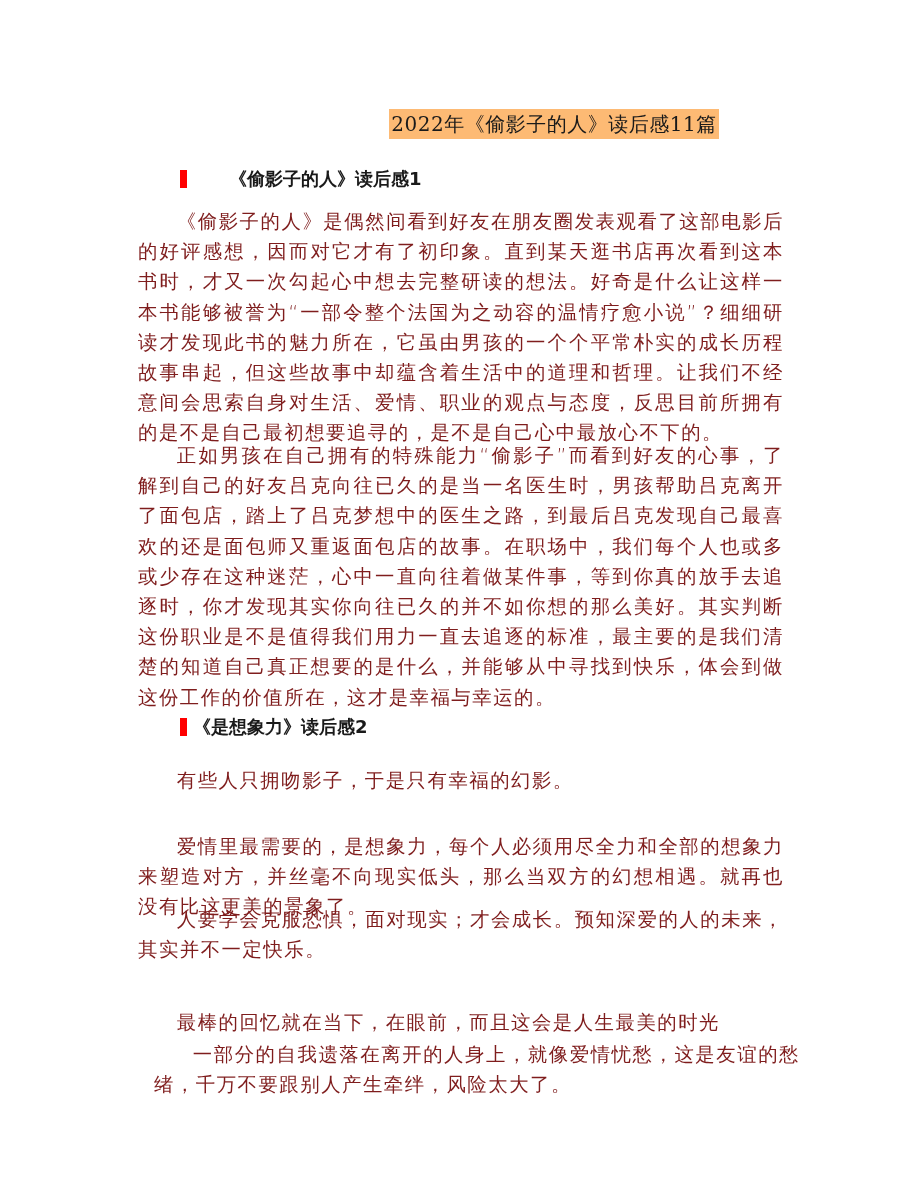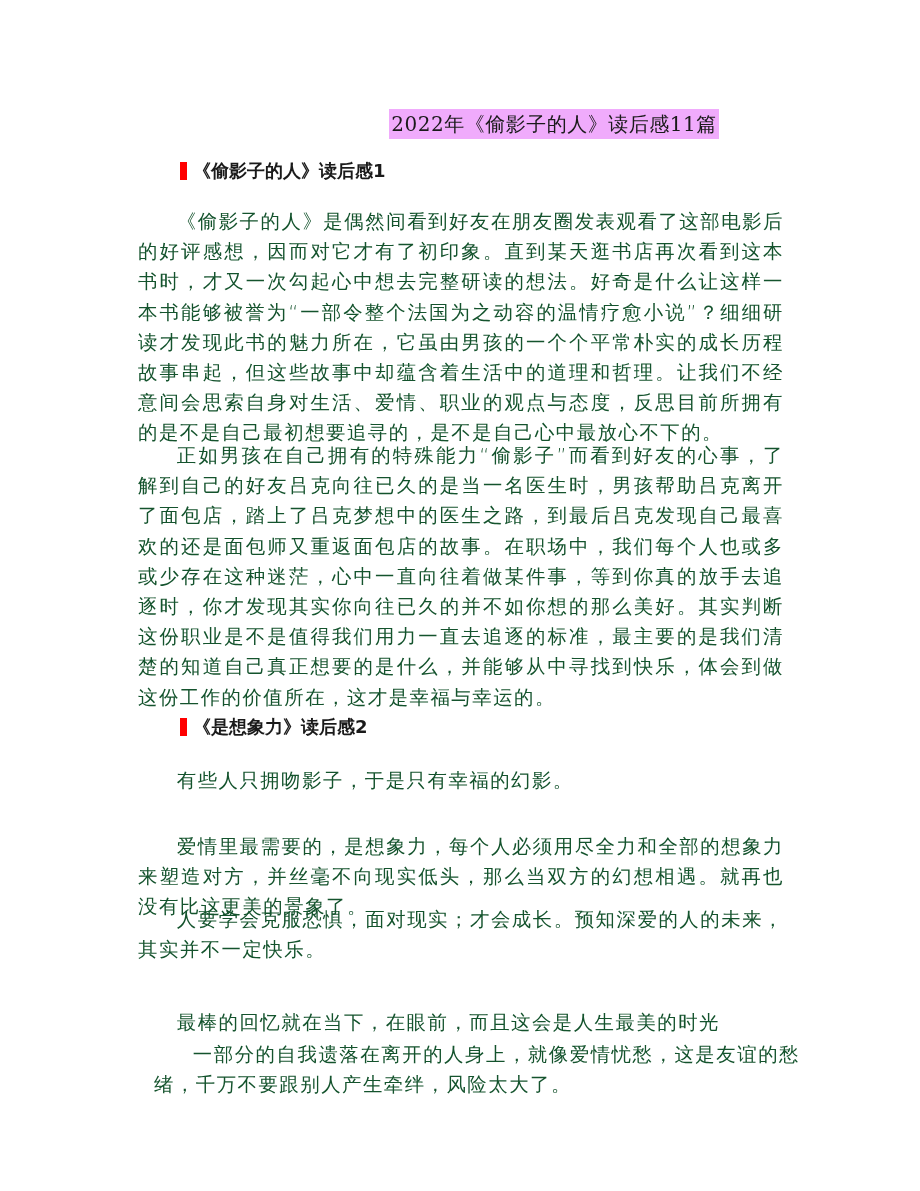--- a/index.html
+++ b/index.html
@@ -1,37 +1,37 @@
 <!DOCTYPE html>
 <html><head>
 <meta charset="utf-8">
 <style>
   html, body { margin: 0; padding: 0; background: #ffffff; }
   body { width: 920px; height: 1191px; position: relative; overflow: hidden;
          font-family: "DejaVu Serif", "Liberation Serif", serif; color: #1a1a1a; }
   .page { position: absolute; left: 138px; top: 0; width: 646px; }
   .title-wrap { position: absolute; top: 109px; left: 0; width: 646px; text-align: center; }
-  .title { display: inline-block; background: #f0abfc; padding: 2px 2px; font-size: 20px; line-height: 26px;
+  .title { display: inline-block; background: #fdba74; padding: 2px 2px; font-size: 20px; line-height: 26px;
            margin-left: 186px; letter-spacing: 0.5px; }
   .heading { position: absolute; left: 42px; font-size: 18px; font-weight: bold; line-height: 24px;
              display: flex; align-items: center; font-family: "DejaVu Sans", "Liberation Sans", sans-serif; }
   .heading .marker { width: 7px; height: 18px; background: #ff0000; margin-right: 6px; display: inline-block; }
   .para { position: absolute; left: 0; width: 646px; font-size: 19.4px; line-height: 30.2px;
           text-align: justify; text-indent: 2em; letter-spacing: 1.5px;
-          font-family: "DejaVu Sans", "Liberation Sans", sans-serif; font-weight: 300; color: #14532d; }
+          font-family: "DejaVu Sans", "Liberation Sans", sans-serif; font-weight: 300; color: #7f1d1d; }
 </style>
 </head>
 <body>
 
 <div class="page">
   <div class="title-wrap">
     <span class="title">2022年《偷影子的人》读后感11篇</span>
   </div>
 
-  <div class="heading" style="top:159px;">
+  <div class="heading" style="top:167px;gap:36px;">
     <span class="marker"></span>
     <span>《偷影子的人》读后感1</span>
   </div>
 
   <p class="para" style="top:207px;margin:0;">《偷影子的人》是偶然间看到好友在朋友圈发表观看了这部电影后的好评感想，因而对它才有了初印象。直到某天逛书店再次看到这本书时，才又一次勾起心中想去完整研读的想法。好奇是什么让这样一本书能够被誉为“一部令整个法国为之动容的温情疗愈小说”？细细研读才发现此书的魅力所在，它虽由男孩的一个个平常朴实的成长历程故事串起，但这些故事中却蕴含着生活中的道理和哲理。让我们不经意间会思索自身对生活、爱情、职业的观点与态度，反思目前所拥有的是不是自己最初想要追寻的，是不是自己心中最放心不下的。</p>
   <p class="para" style="top:441px;margin:0;">正如男孩在自己拥有的特殊能力“偷影子”而看到好友的心事，了解到自己的好友吕克向往已久的是当一名医生时，男孩帮助吕克离开了面包店，踏上了吕克梦想中的医生之路，到最后吕克发现自己最喜欢的还是面包师又重返面包店的故事。在职场中，我们每个人也或多或少存在这种迷茫，心中一直向往着做某件事，等到你真的放手去追逐时，你才发现其实你向往已久的并不如你想的那么美好。其实判断这份职业是不是值得我们用力一直去追逐的标准，最主要的是我们清楚的知道自己真正想要的是什么，并能够从中寻找到快乐，体会到做这份工作的价值所在，这才是幸福与幸运的。</p>
 
   <div class="heading" style="top:715px;">
     <span class="marker"></span>
     <span>《是想象力》读后感2</span>

